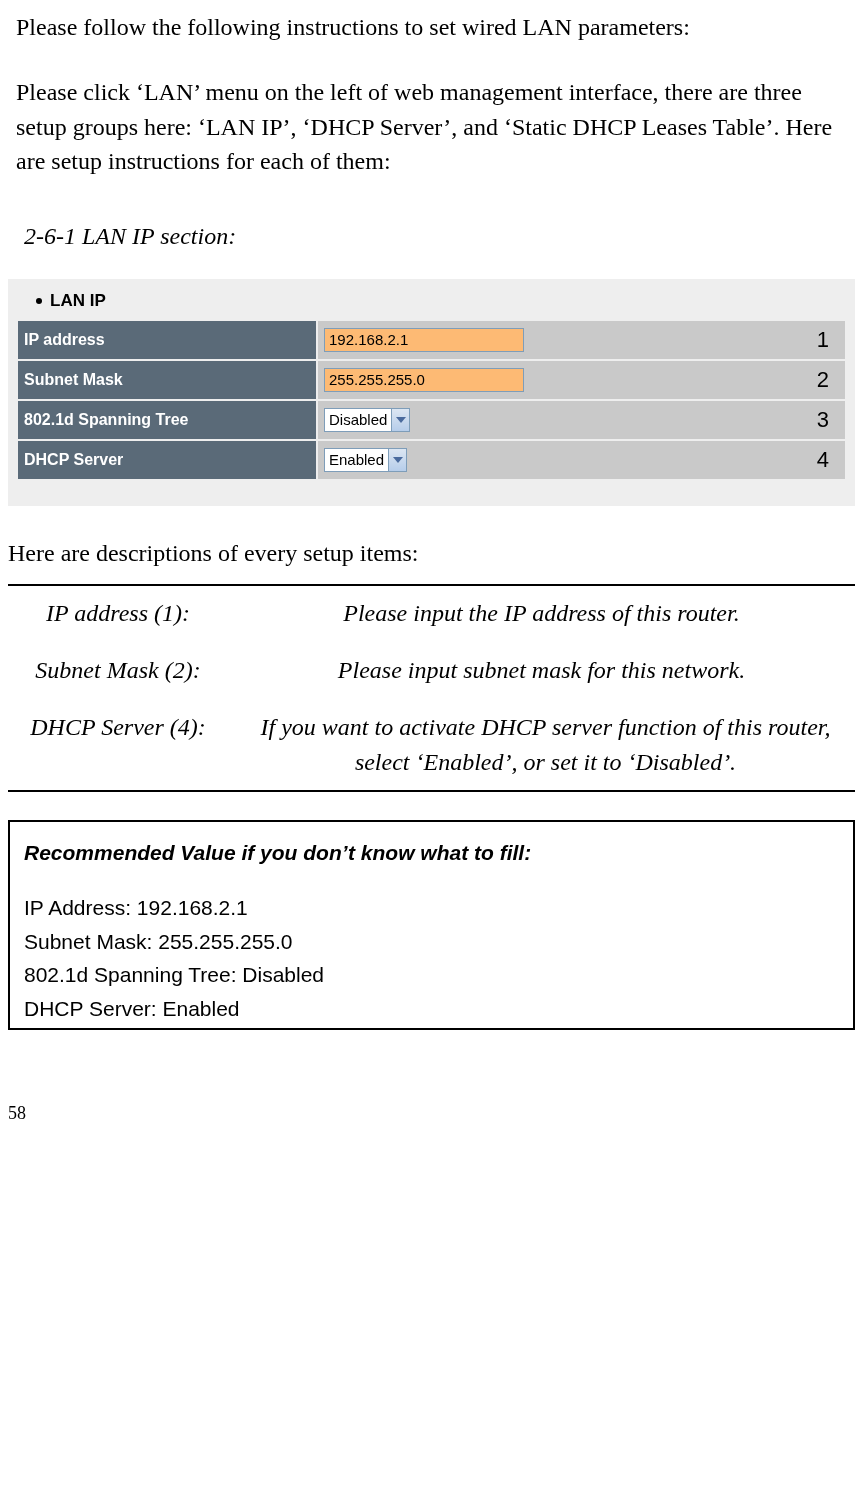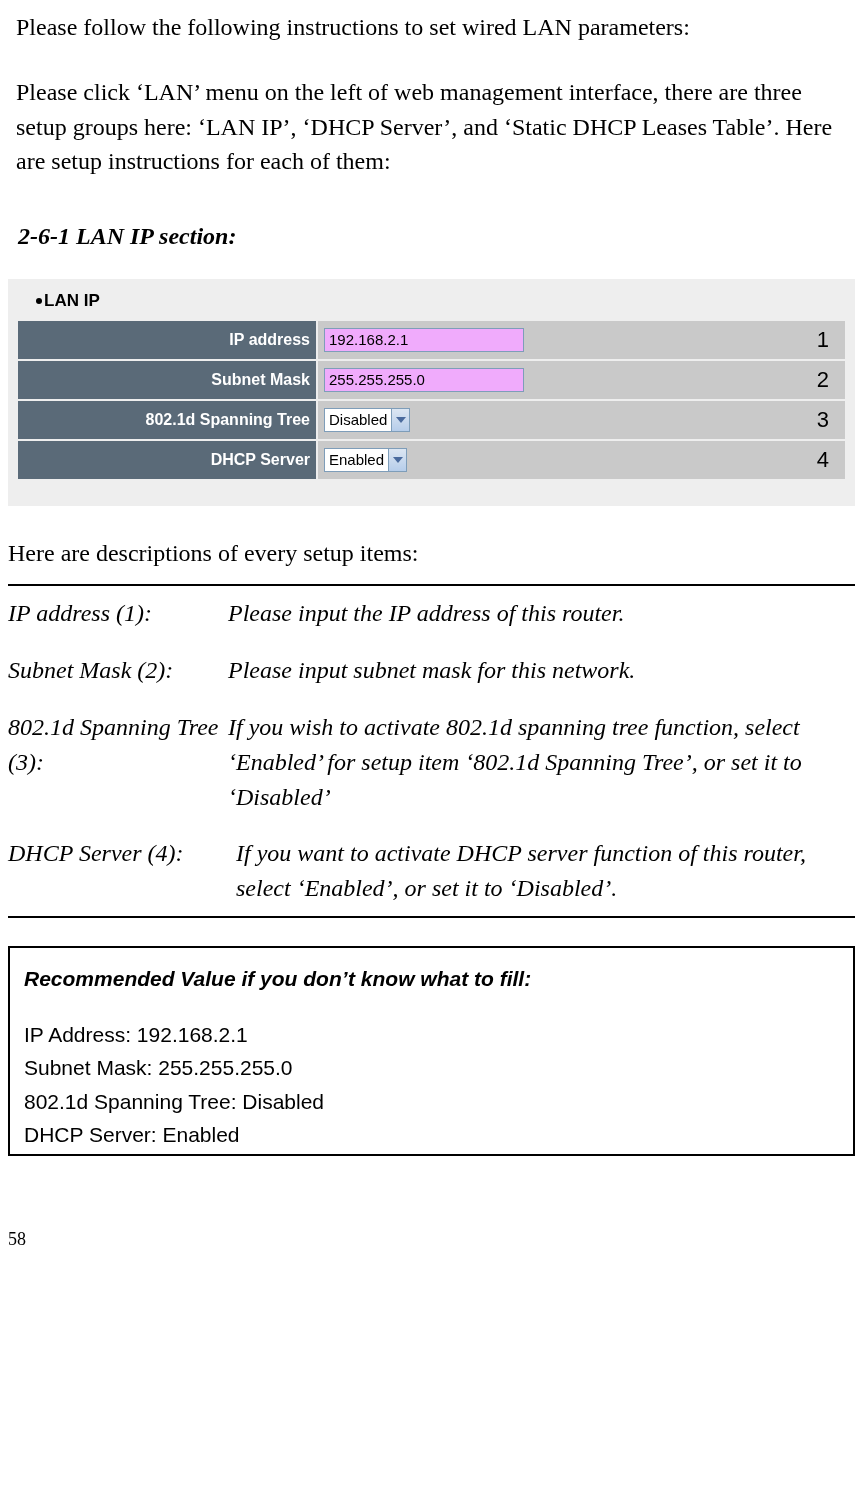--- a/index.html
+++ b/index.html
@@ -11,73 +11,73 @@
     padding: 10px 8px 30px 8px;
     width: 863px;
     color: #000;
     background: #fff;
   }
   p.body-text {
     margin: 0 0 12px 8px;
   }
   p.section-heading {
     font-style: italic;
-    font-weight: bold;
-    margin: 40px 0 25px 10px;
+    font-weight: normal;
+    margin: 40px 0 25px 16px;
   }
   
   .screenshot-wrap {
     background: #eeeeee;
     padding: 10px 8px 25px 8px;
     margin: 0 0 30px 0;
     position: relative;
   }
   .lanip-header {
     font-family: Arial, Helvetica, sans-serif;
     font-weight: bold;
     font-size: 17px;
     color: #000;
     padding: 0 0 5px 20px;
     display: flex;
     align-items: center;
-    gap: 2px;
+    gap: 8px;
   }
   .bullet {
     width: 6px; height: 6px; background:#000; border-radius:50%;
     display:inline-block;
   }
   table.lanip-table {
     border-collapse: collapse;
     width: 100%;
     font-family: Arial, Helvetica, sans-serif;
     font-size: 16px;
   }
   table.lanip-table td {
     border: 2px solid #eeeeee;
     padding: 4px 6px;
     height: 40px;
     vertical-align: middle;
   }
   td.label-cell {
     background: #5a6a78;
     color: #fff;
-    text-align: right;
+    text-align: left;
     font-weight: bold;
     padding-right: 14px;
     width: 300px;
   }
   td.value-cell {
     background: #c9c9c9;
     position: relative;
   }
   .text-input {
     font-family: Arial, Helvetica, sans-serif;
     font-size: 15px;
     border: 1px solid #7e9db9;
-    background: #f0abfc;
+    background: #fdba74;
     padding: 2px 4px;
     width: 200px;
     height: 24px;
   }
   .select-box {
     font-family: Arial, Helvetica, sans-serif;
     font-size: 15px;
     border: 1px solid #7e9db9;
     background: #fff;
     display: inline-flex;
@@ -108,20 +108,21 @@
   .desc-intro { margin: 0 0 14px 0; }
   .desc-block {
     border-top: 2px solid #000;
     border-bottom: 2px solid #000;
     padding: 10px 0 10px 0;
     font-style: italic;
   }
   .desc-row {
     display: flex;
     margin-bottom: 22px;
+    text-align: center;
   }
   .desc-row:last-child { margin-bottom: 0; gap: 8px; }
   .desc-term {
     width: 220px;
     flex-shrink: 0;
   }
   .desc-text {
     flex: 1;
   }
   
@@ -211,24 +212,20 @@
 <div class="desc-block">
   <div class="desc-row">
     <div class="desc-term">IP address (1):</div>
     <div class="desc-text">Please input the IP address of this router.</div>
   </div>
   <div class="desc-row">
     <div class="desc-term">Subnet Mask (2):</div>
     <div class="desc-text">Please input subnet mask for this network.</div>
   </div>
   <div class="desc-row">
-    <div class="desc-term">802.1d Spanning Tree (3):</div>
-    <div class="desc-text">If you wish to activate 802.1d spanning tree function, select ‘Enabled’ for setup item ‘802.1d Spanning Tree’, or set it to ‘Disabled’</div>
-  </div>
-  <div class="desc-row">
     <div class="desc-term">DHCP Server (4):</div>
     <div class="desc-text">If you want to activate DHCP server function of this router, select ‘Enabled’, or set it to ‘Disabled’.</div>
   </div>
 </div>
 
 <div class="reco-box">
   <div class="reco-title">Recommended Value if you don’t know what to fill:</div>
   <div>IP Address: 192.168.2.1</div>
   <div>Subnet Mask: 255.255.255.0</div>
   <div>802.1d Spanning Tree: Disabled</div>

